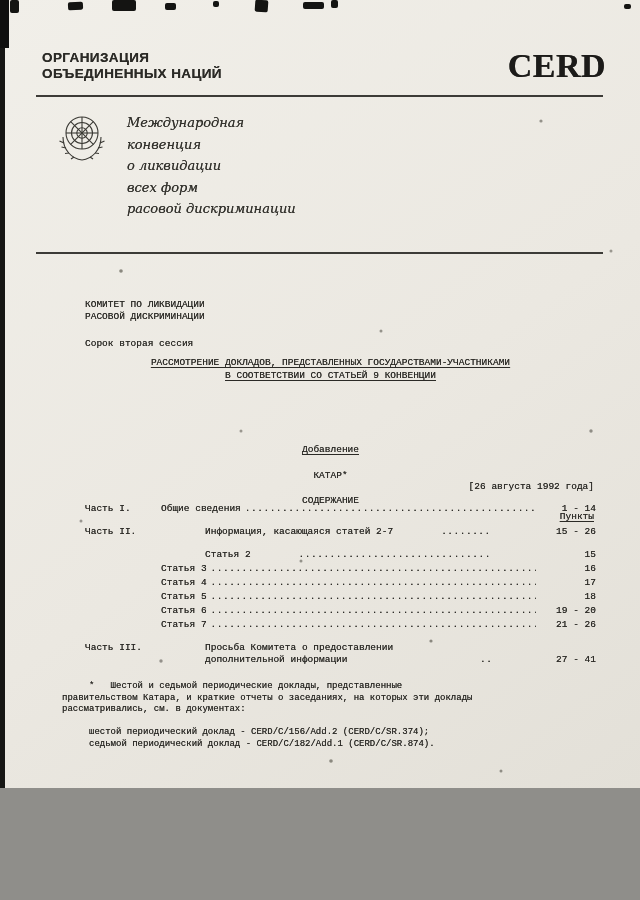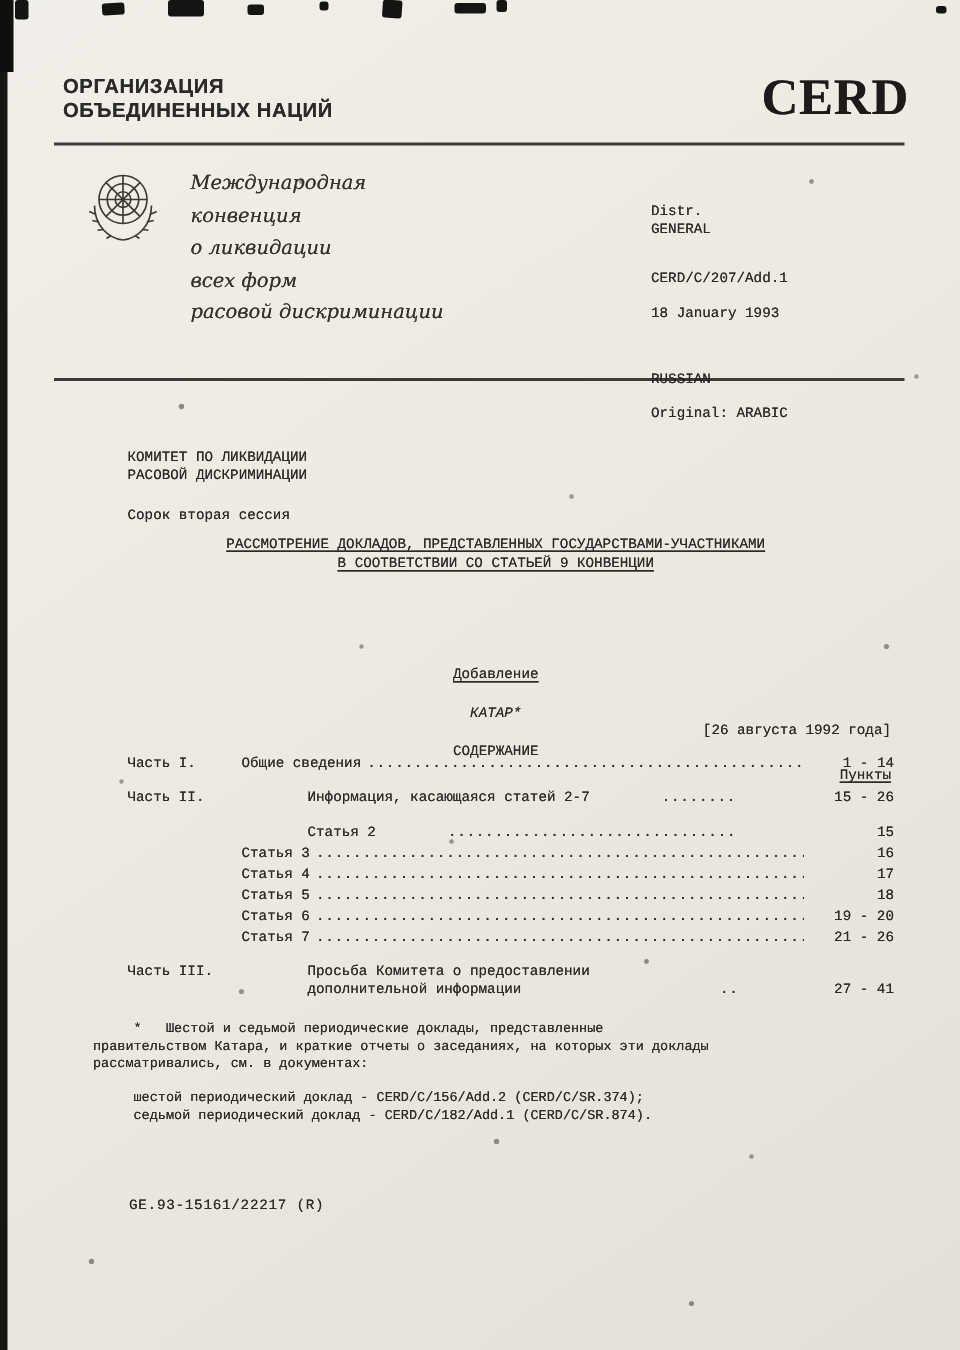--- a/index.html
+++ b/index.html
@@ -1,18 +1,18 @@
 <!DOCTYPE html>
 <html><head>
 <meta charset="utf-8">
 <style>
   * { margin:0; padding:0; box-sizing:border-box; }
   html,body { background:#8f8e8a; }
   .page {
-    position:relative; width:640px; height:900px; margin:0 auto;
+    position:relative; width:640px; height:788px; margin:0 auto;
     background:linear-gradient(145deg,#f1efe9 0%,#ebe8e1 55%,#e3e0d8 100%);
     font-family:"Liberation Mono","DejaVu Sans Mono",monospace;
     color:#2b2a26; overflow:hidden;
     text-shadow:0 0 .35px rgba(43,42,38,.85);
   }
   
   .scan-edge-left{position:absolute;left:0;top:0;width:5px;height:100%;background:#161614;}
   .scan-corner{position:absolute;left:0;top:0;width:9px;height:48px;background:#0f0f0e;}
   .top-marks span{position:absolute;background:#141412;border-radius:2px;}
   .tm1{left:10px;top:0;width:9px;height:13px;}
@@ -39,21 +39,21 @@
   .logo{font-family:"Liberation Serif",serif;font-weight:bold;font-size:34px;line-height:32px;letter-spacing:.5px;color:#1c1b19;}
   
   .emblem{position:absolute;top:110px;left:55px;width:54px;height:57px;}
   .conv-title{position:absolute;top:112px;left:127px;width:290px;font-family:"DejaVu Serif",serif;font-style:italic;font-size:13px;line-height:21.5px;white-space:pre-line;color:#33322d;}
   .info{position:absolute;top:135px;left:434px;font-size:9.5px;line-height:11.5px;}
   .info .grp{margin-bottom:10px;white-space:pre-line;}
   
   .committee{position:absolute;top:287px;left:85px;font-size:9.5px;line-height:12px;white-space:pre-line;}
   .session{margin-top:3px;}
   .centerblock{position:absolute;left:77px;right:56px;text-align:center;font-size:9.5px;line-height:13px;white-space:pre-line;}
-  #main-title{top:356px;} #sub-title{top:401px;} #addendum{top:443px;} #country{top:469px;font-style:italic;} #contents{top:494px;}
+  #main-title{top:356px;} #sub-title{top:401px;} #addendum{top:443px;} #country{top:469px;} #contents{top:494px;}
   .underlined{text-decoration:underline;text-underline-offset:2px;}
   #date-received{position:absolute;top:481px;right:46px;font-size:9.5px;}
   #col-header{position:absolute;top:511px;right:46px;font-size:9.5px;}
   
   .toc{position:absolute;top:501px;left:85px;right:44px;font-size:9.5px;}
   .toc-row{display:flex;align-items:flex-end;line-height:12px;margin-top:2px;}
   .toc-row.gap{margin-top:11px;gap:44px;}
   .toc-part{flex:0 0 76px;align-self:flex-start;}
   .toc-title{flex:0 1 auto;max-width:292px;align-self:flex-start;}
   .toc-leader{flex:1 1 12px;overflow:hidden;white-space:nowrap;margin:0 4px;letter-spacing:.5px;min-width:12px;}
@@ -111,32 +111,20 @@
         <line x1="35" y1="47" x2="38" y2="49"></line>
       </g>
     </svg>
   </div>
   <div class="conv-title">Международная
 конвенция
 о ликвидации
 всех форм
 расовой дискриминации</div>
 
-  <div class="info">
-    <div class="grp">Distr.
-GENERAL</div>
-    <div class="grp">
-      <div>CERD/C/207/Add.1</div>
-      <div>18 January 1993</div>
-    </div>
-    <div class="grp">
-      <div>RUSSIAN</div>
-      <div>Original:  ARABIC</div>
-    </div>
-  </div>
   <div class="rule" id="rule2"></div>
 
   <div class="committee">
     <div>КОМИТЕТ ПО ЛИКВИДАЦИИ
 РАСОВОЙ ДИСКРИМИНАЦИИ</div>
     <div class="session">Сорок вторая сессия</div>
   </div>
 
   <div class="centerblock underlined" id="main-title">РАССМОТРЕНИЕ ДОКЛАДОВ, ПРЕДСТАВЛЕННЫХ ГОСУДАРСТВАМИ-УЧАСТНИКАМИ
 В СООТВЕТСТВИИ СО СТАТЬЕЙ 9 КОНВЕНЦИИ</div>

